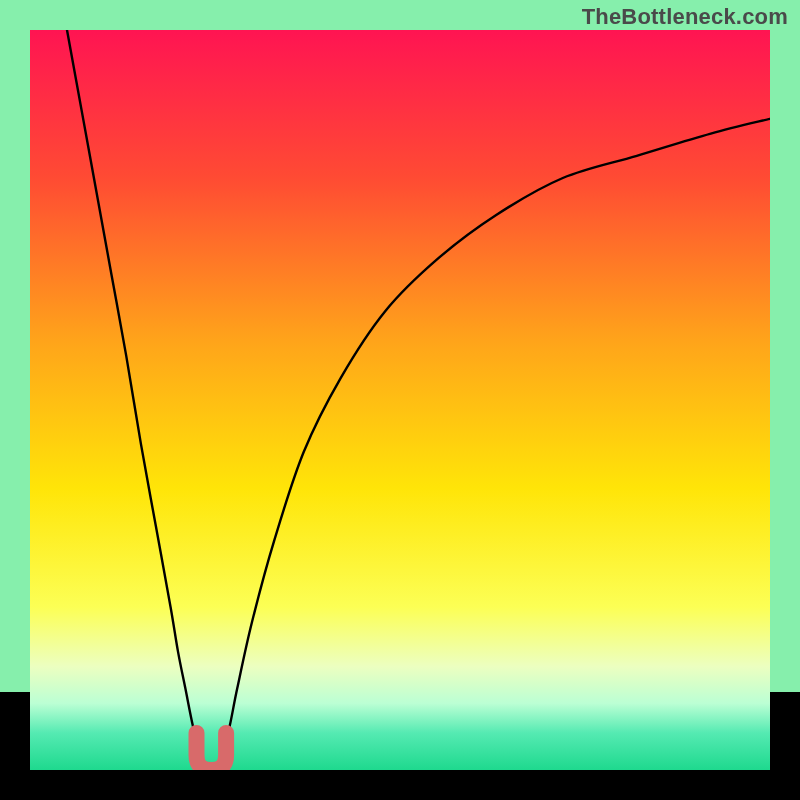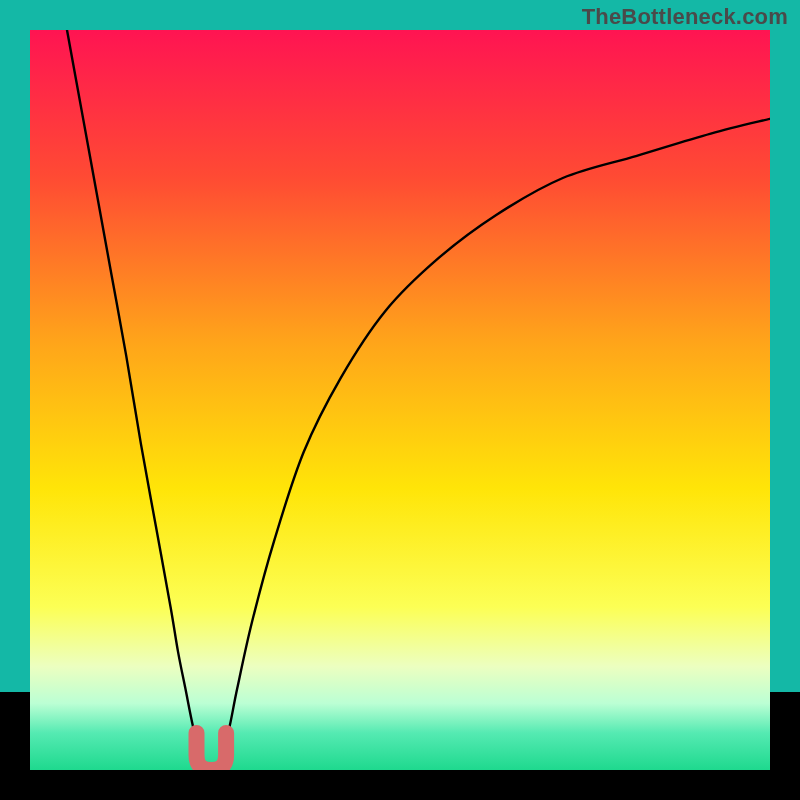--- a/index.html
+++ b/index.html
@@ -8,21 +8,21 @@
     width: 800px;
     height: 800px;
     overflow: hidden;
     background: #000;
     font-family: Arial, Helvetica, sans-serif;
   }
   .frame {
     position: relative;
     width: 800px;
     height: 692px;
-    background: #14b8a6;
+    background: #86efac;
   }
   .plot {
     position: absolute;
     left: 30px;
     top: 30px;
     width: 740px;
     height: 740px;
   }
   .watermark {
     position: absolute;

